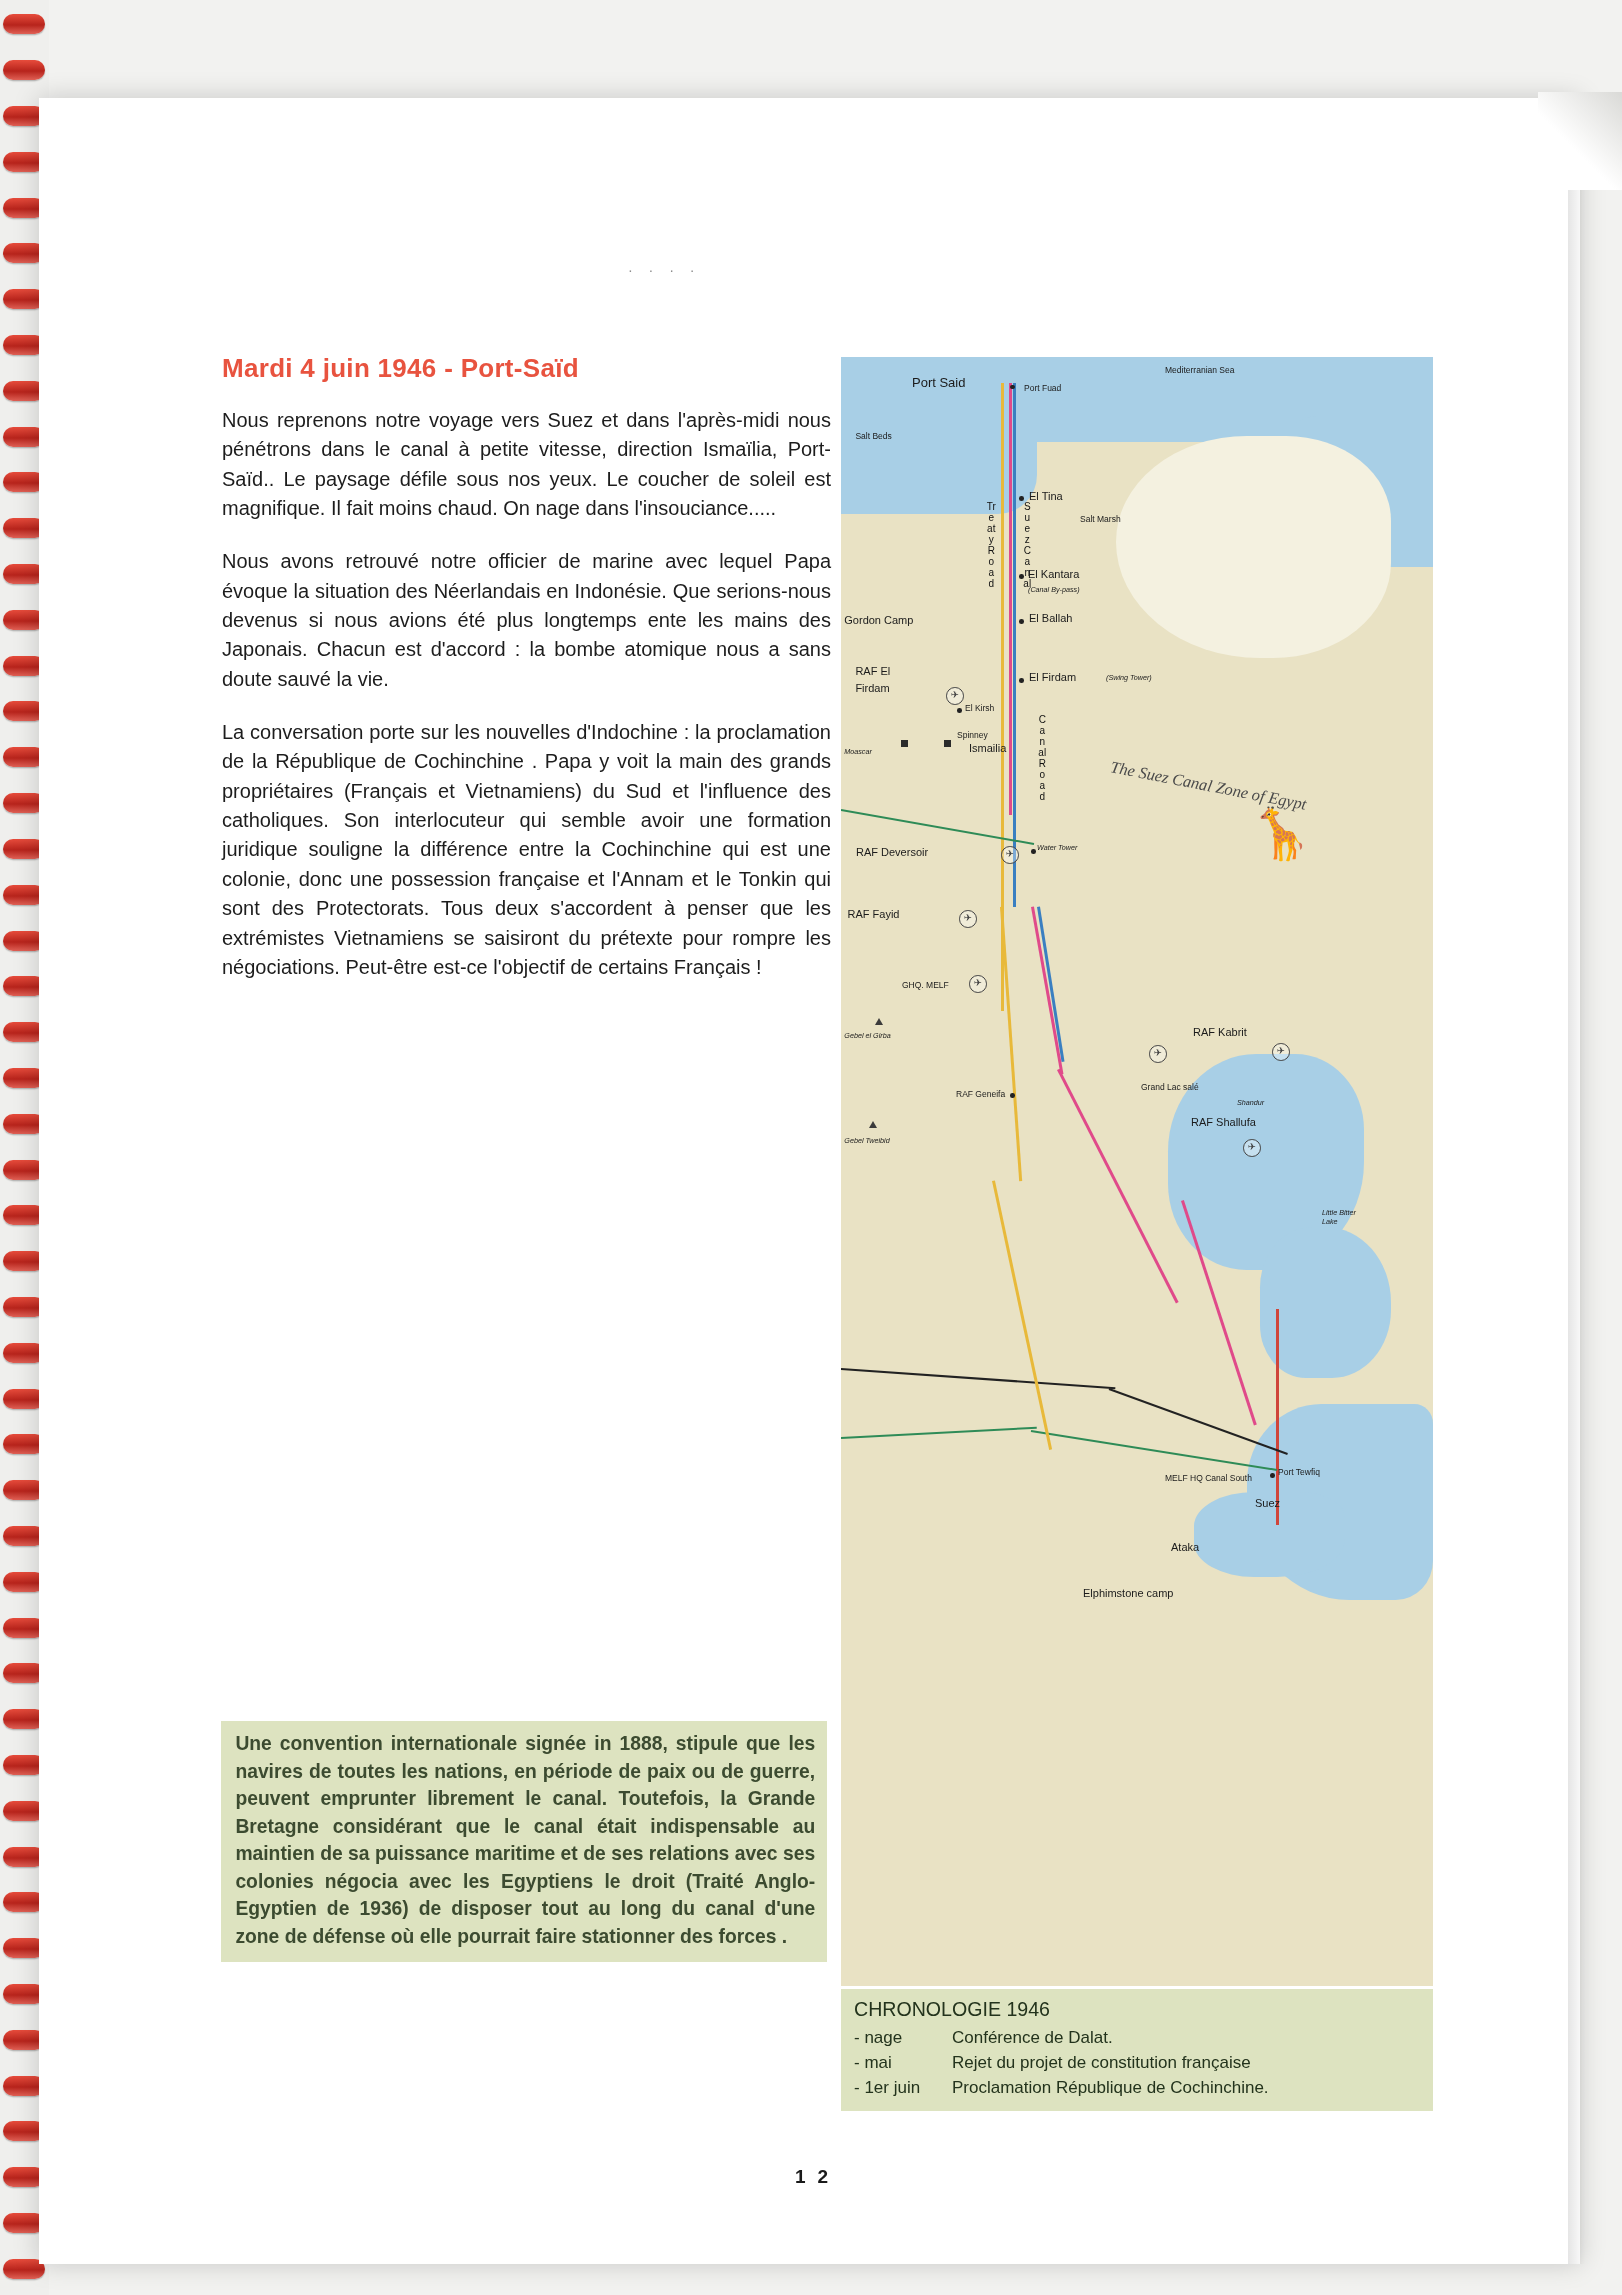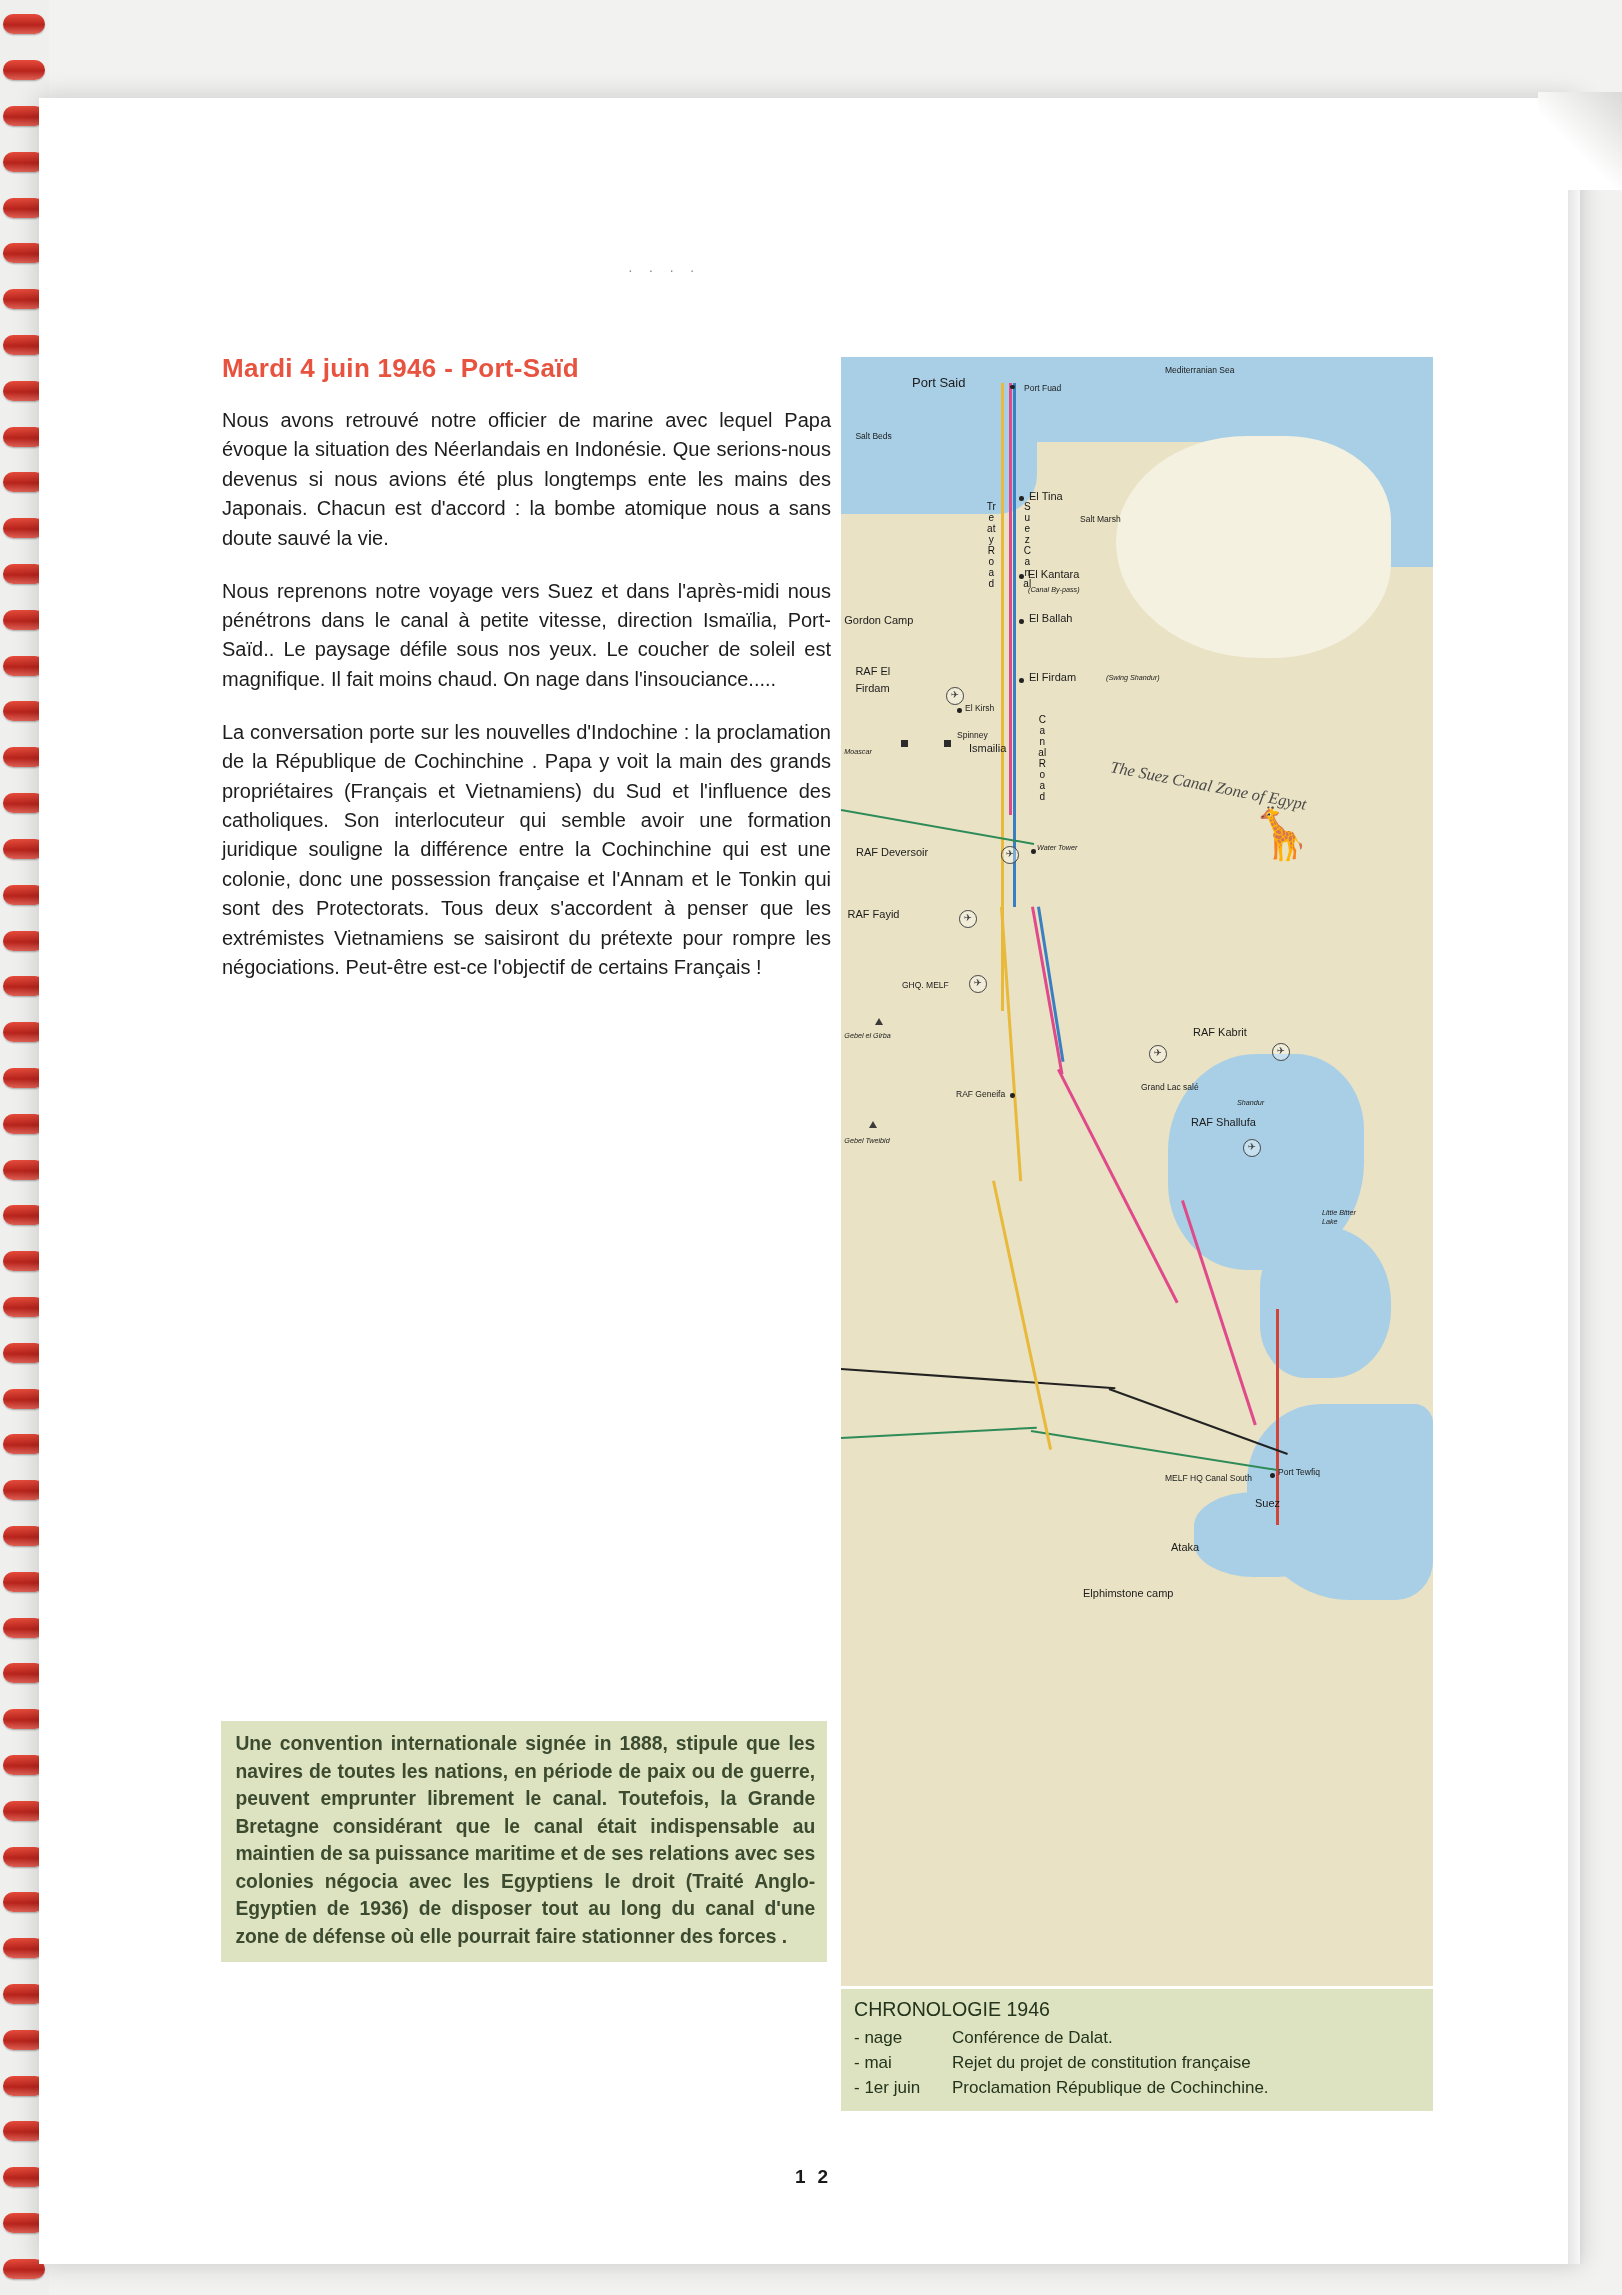--- a/index.html
+++ b/index.html
@@ -295,22 +295,22 @@
     <div class="coil-red" style="top:2259px"></div>
 </div>
 
 <div class="page-sheet"></div>
 <div class="corner-curl"></div>
 
 <div class="dots-ornament">· · · ·</div>
 
 <div class="content">
   <h1 class="article-title">Mardi 4 juin 1946 - Port-Saïd</h1>
+  <p class="para">Nous reprenons notre voyage vers Suez et dans l'après-midi nous pénétrons dans le canal à petite vitesse,  direction Ismaïlia, Port-Saïd.. Le paysage défile sous nos yeux. Le coucher de soleil est magnifique.  Il fait moins chaud. On nage dans l'insouciance.....</p>
   <p class="para">Nous avons retrouvé notre officier de marine avec lequel Papa évoque la situation des Néerlandais en Indonésie. Que serions-nous devenus  si nous avions été plus longtemps ente les mains des Japonais. Chacun est d'accord : la bombe atomique nous a sans doute sauvé la vie.</p>
-  <p class="para">Nous reprenons notre voyage vers Suez et dans l'après-midi nous pénétrons dans le canal à petite vitesse,  direction Ismaïlia, Port-Saïd.. Le paysage défile sous nos yeux. Le coucher de soleil est magnifique.  Il fait moins chaud. On nage dans l'insouciance.....</p>
   <p class="para tight">La conversation porte sur les nouvelles d'Indochine : la proclamation de la République de Cochinchine . Papa y voit la main des grands propriétaires (Français et Vietnamiens) du Sud et l'influence des catholiques. Son interlocuteur qui semble avoir une formation juridique souligne la différence entre la Cochinchine qui est une colonie, donc une possession française et l'Annam et le Tonkin qui sont des Protectorats. Tous deux s'accordent à penser que les extrémistes Vietnamiens se saisiront du prétexte pour rompre les négociations.  Peut-être est-ce l'objectif de certains Français !</p>
 </div>
 
 <div class="note-box">
   <p>Une convention internationale signée in 1888, stipule que les navires de toutes les nations, en période de paix ou de guerre, peuvent emprunter librement le canal. Toutefois, la Grande Bretagne considérant que le canal était indispensable au maintien de sa puissance maritime et de ses relations avec ses colonies négocia avec les Egyptiens le droit (Traité Anglo-Egyptien de 1936) de disposer tout au long du canal d'une zone de défense où elle pourrait faire stationner des forces .</p>
 </div>
 
 <div class="map-panel">
 
   <div class="map-sea" style="left:0; top:0; width:592px; height:85px;"></div>
@@ -367,21 +367,21 @@
 
   <div class="map-label" style="left:3.3px; top:257px;">Gordon Camp</div>
   <div class="map-dot" style="left:178px; top:262px;"></div>
   <div class="map-label" style="left:188px; top:255px;">El Ballah</div>
 
   <div class="map-label" style="left:14.4px; top:306px; width:72px; white-space:normal; line-height:17px;">RAF El Firdam</div>
   <div class="raf-badge" style="left:105px; top:330px;">✈</div>
 
   <div class="map-dot" style="left:178px; top:321px;"></div>
   <div class="map-label" style="left:188px; top:314px;">El Firdam</div>
-  <div class="map-label xs" style="left:265px; top:316px;">(Swing Shandur)</div>
+  <div class="map-label xs" style="left:265px; top:316px;">(Swing Tower)</div>
 
   <div class="map-dot" style="left:116px; top:351px;"></div>
   <div class="map-label sm" style="left:124px; top:346px;">El Kirsh</div>
 
   <div class="map-label sm" style="left:116px; top:373px;">Spinney</div>
   <div class="town-sq" style="left:103px; top:383px;"></div>
   <div class="town-sq" style="left:60px; top:383px;"></div>
   <div class="map-label xs" style="left:3.3px; top:390px;">Moascar</div>
   <div class="map-label" style="left:128px; top:385px;">Ismailia</div>
 

